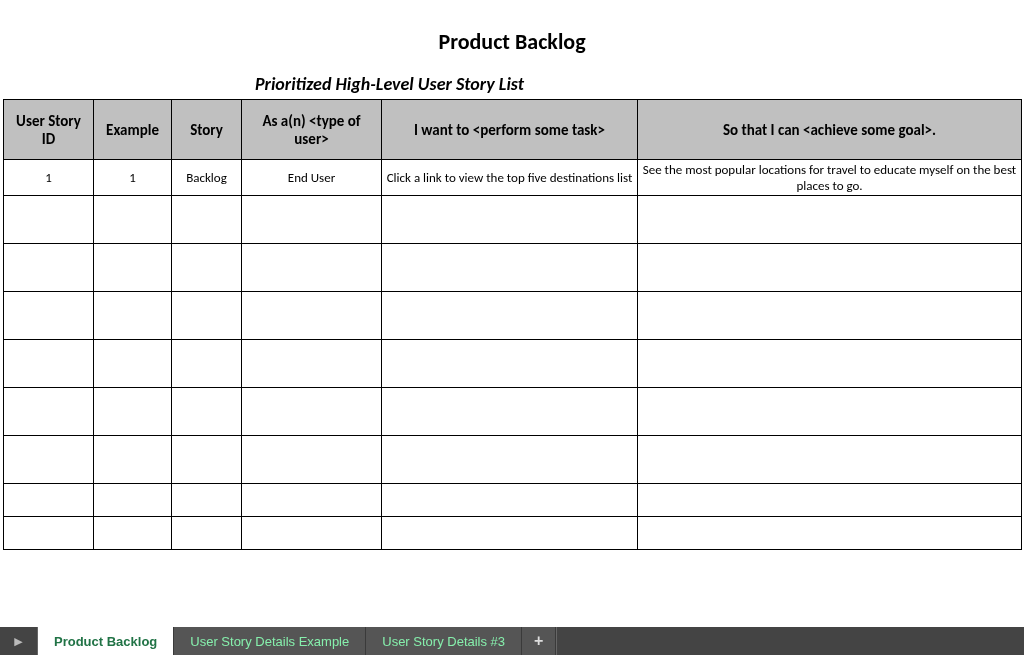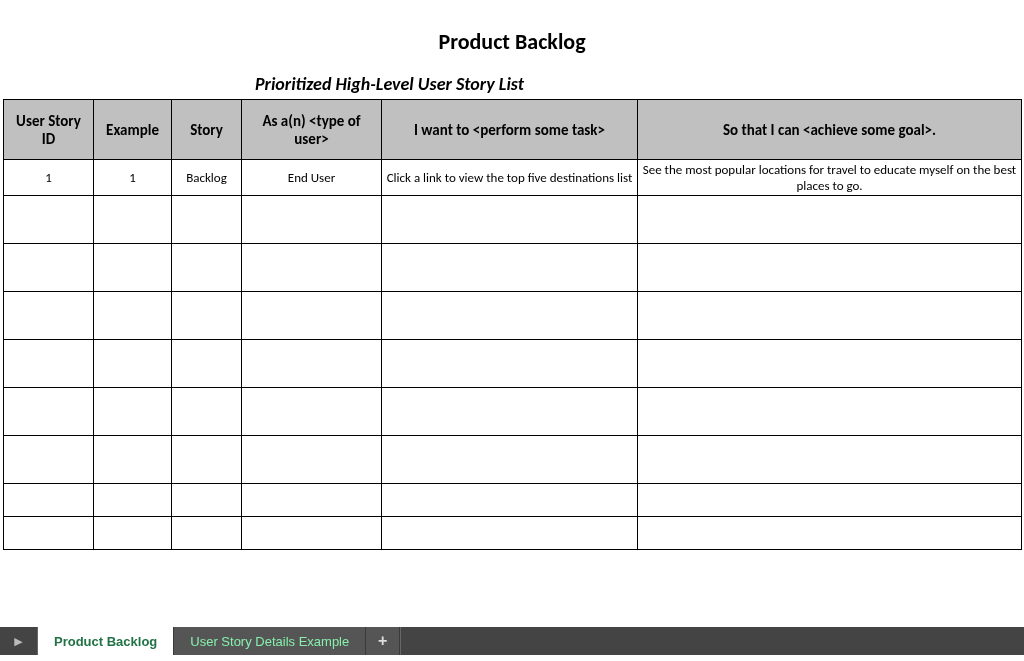--- a/index.html
+++ b/index.html
@@ -210,16 +210,17 @@
     </tbody>
 </table>
 
 <div class="sheet-tabs">
   <div class="nav-btn">
     <span>▶</span>
   </div>
   <div id="tabs-holder" style="display:flex;align-items:stretch;">
       <div class="tab active">Product Backlog</div>
       <div class="tab">User Story Details Example</div>
+      <div class="tab">User Story Details #3</div>
     </div>
   <div class="tab add">+</div>
   <div class="tabs-end"></div>
 </div>
 
 </body></html>

